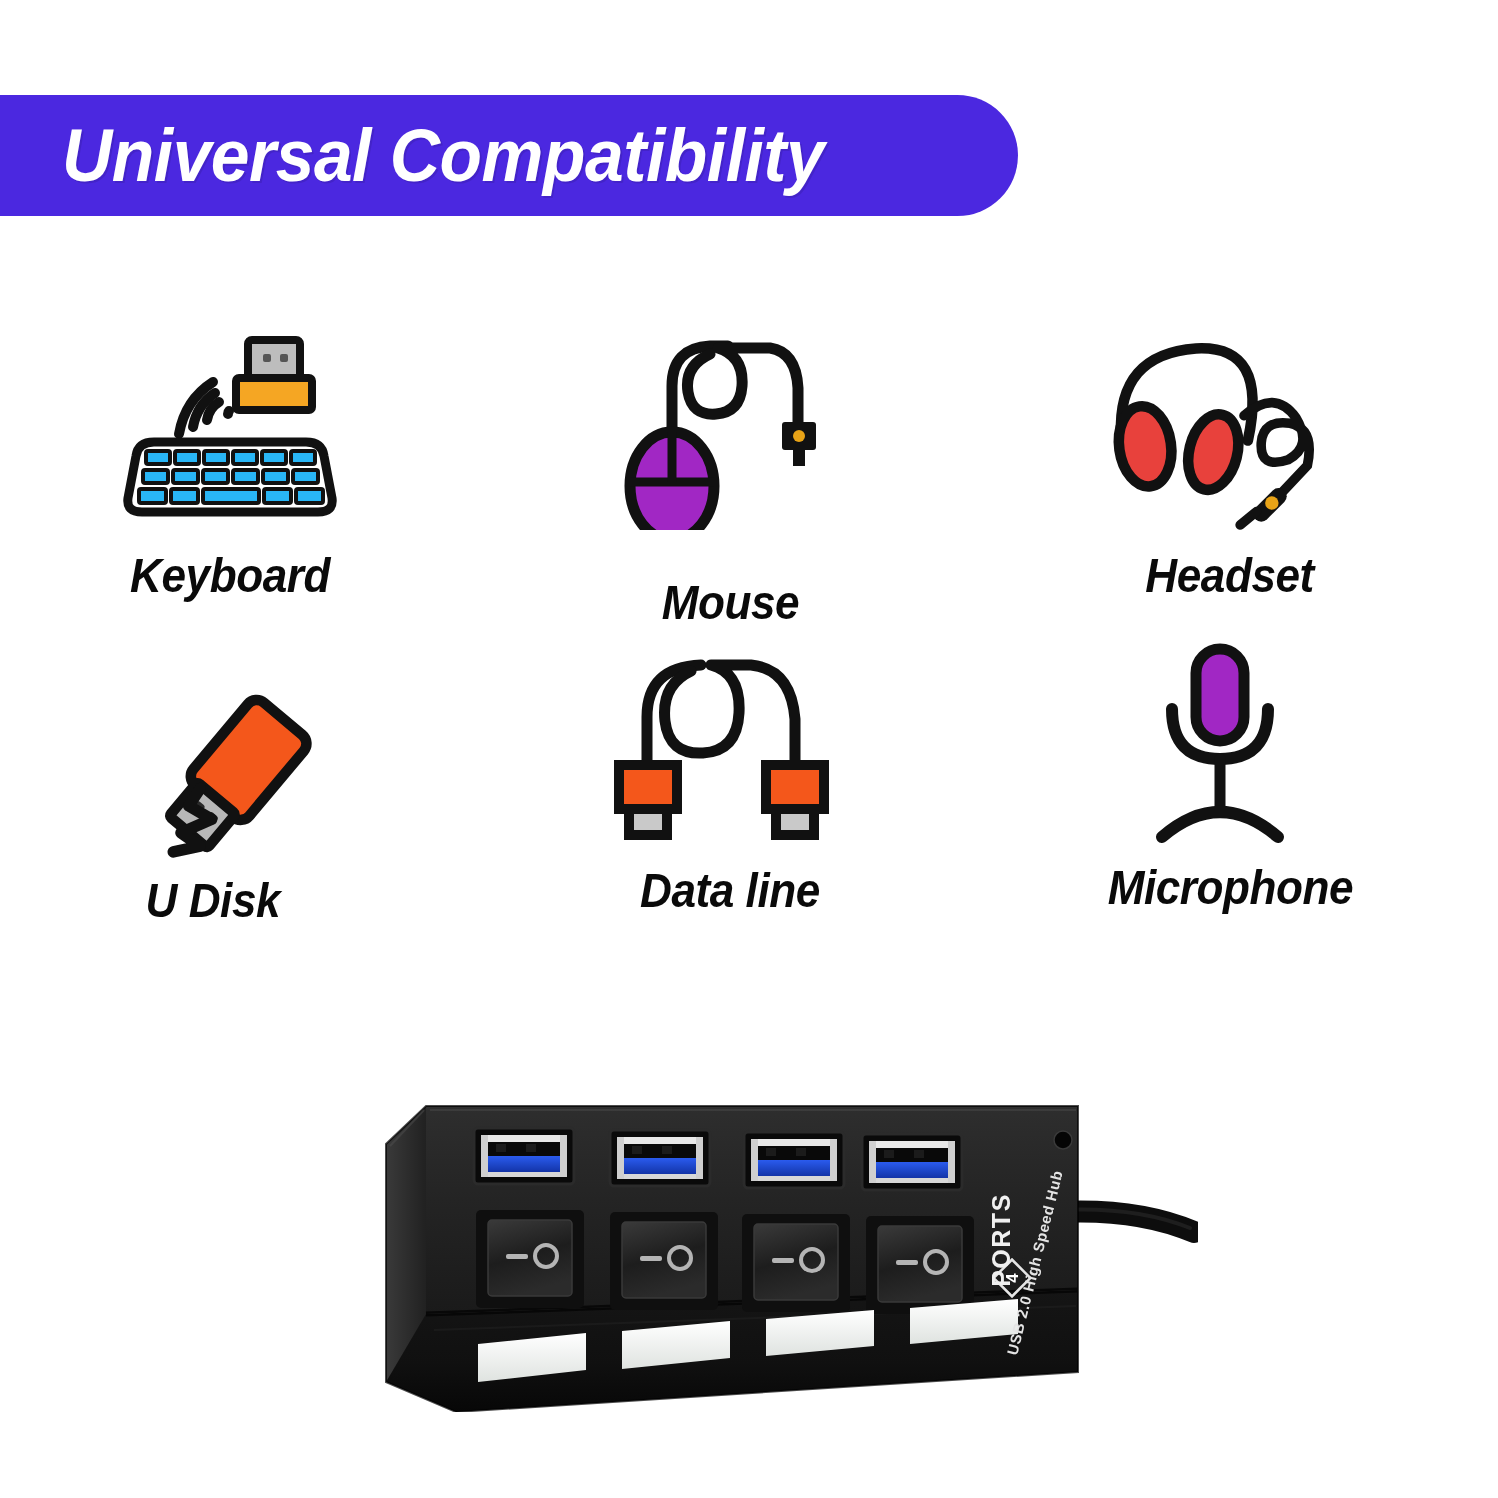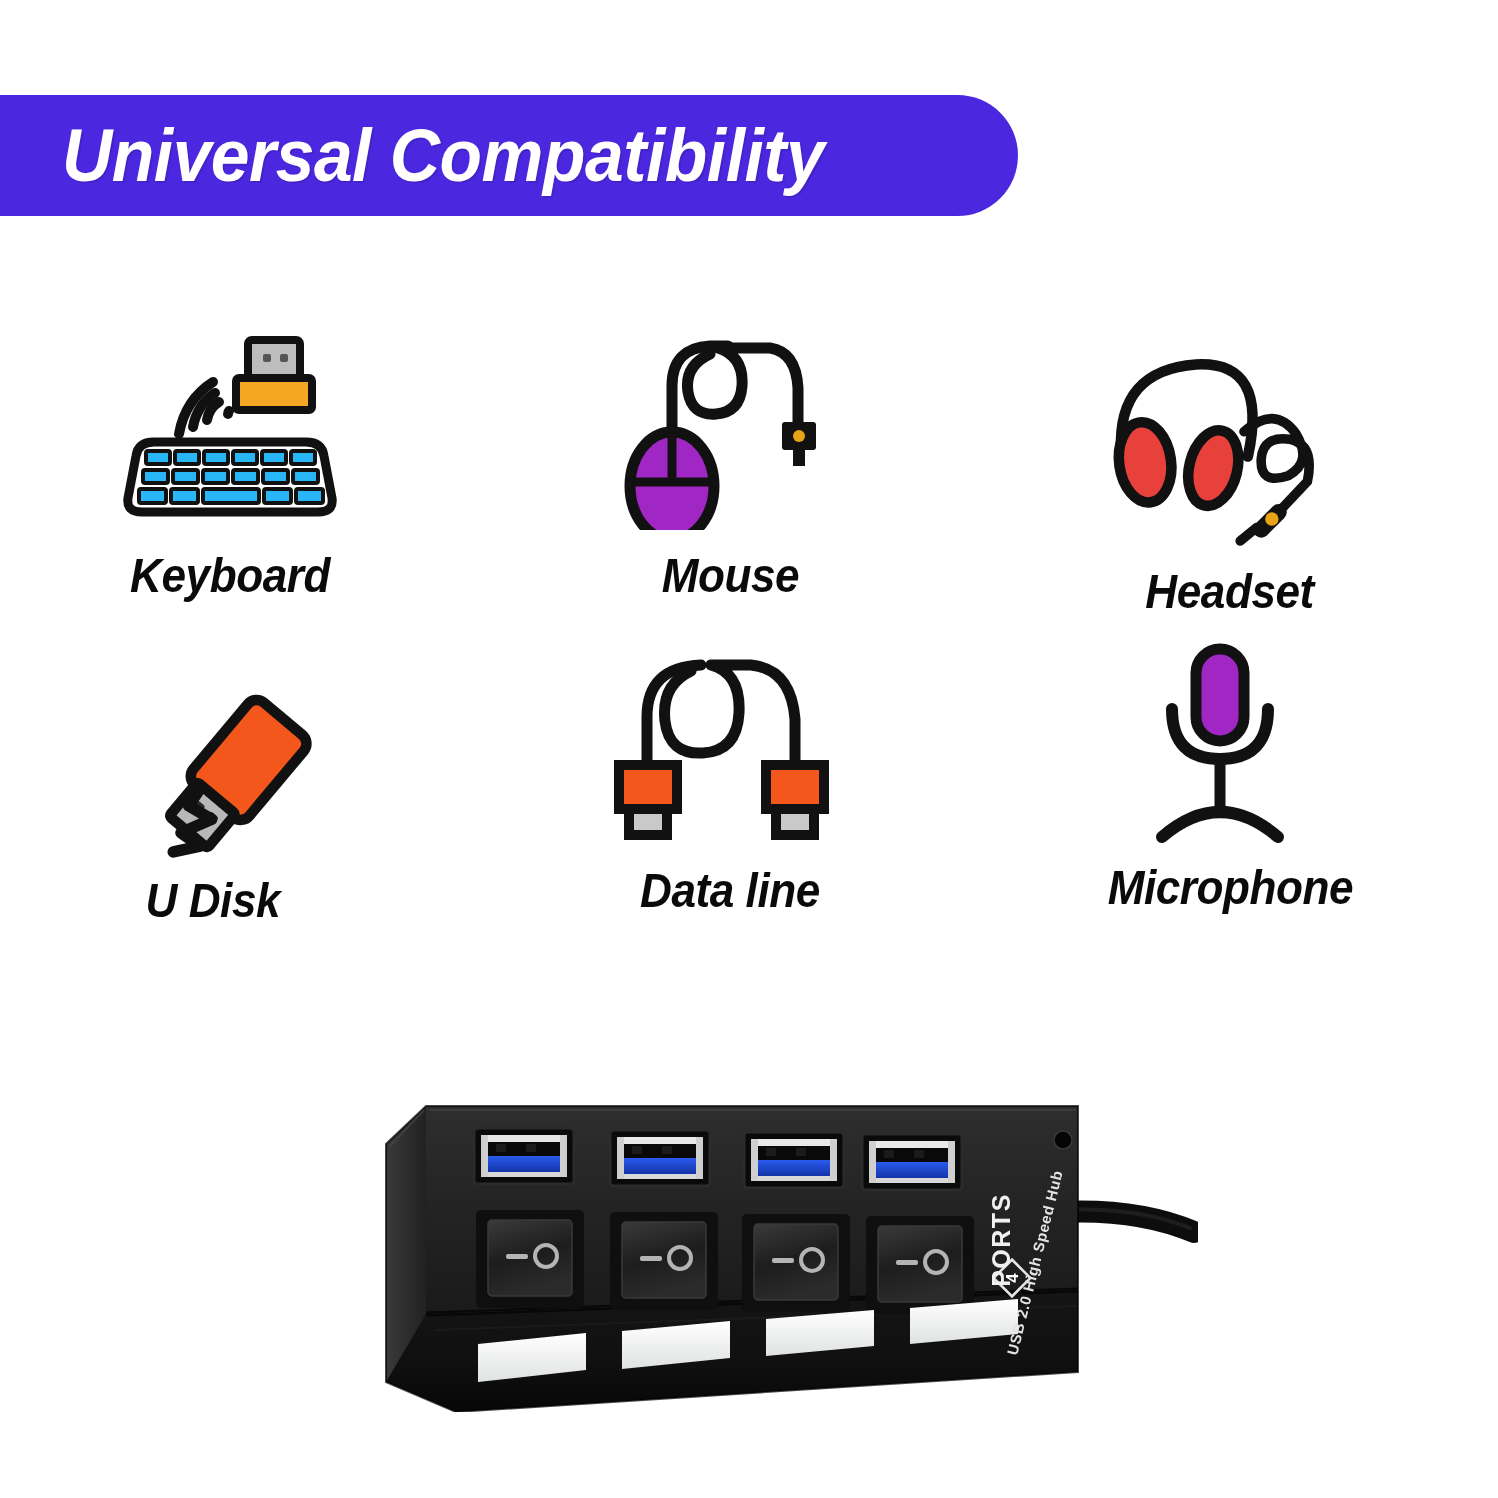--- a/index.html
+++ b/index.html
@@ -46,22 +46,22 @@
     font-size:49px;font-weight:bold;font-style:italic;color:#0a0a0a;
     white-space:nowrap;
     transform:scaleX(0.90);
     font-family:"Liberation Sans","DejaVu Sans",sans-serif;
     letter-spacing:-0.5px;
   }
   .lbl-wrap{margin-top:10px;height:70px;display:flex;align-items:center;}
 
   
   #cell-keyboard{left:10px;top:0px;}
-  #cell-mouse{left:510px;top:0px;}
-  #cell-headset{left:1000px;top:16px;}
+  #cell-mouse{left:510px;top:0px;gap:27px;}
+  #cell-headset{left:1000px;top:0px;}
   
   #cell-udisk{left:0px;top:325px;margin-left:8px;}
   #cell-dataline{left:505px;top:315px;}
   #cell-microphone{left:1000px;top:312px;}
 
   #cell-keyboard .lbl-wrap{margin-left:0px;}
   #cell-udisk .lbl-wrap{margin-left:-30px;}
   #cell-dataline .lbl-wrap{margin-left:10px;align-items:center;}
   #cell-microphone .lbl-wrap{margin-left:20px;}
   #cell-headset .lbl-wrap{margin-left:20px;}

